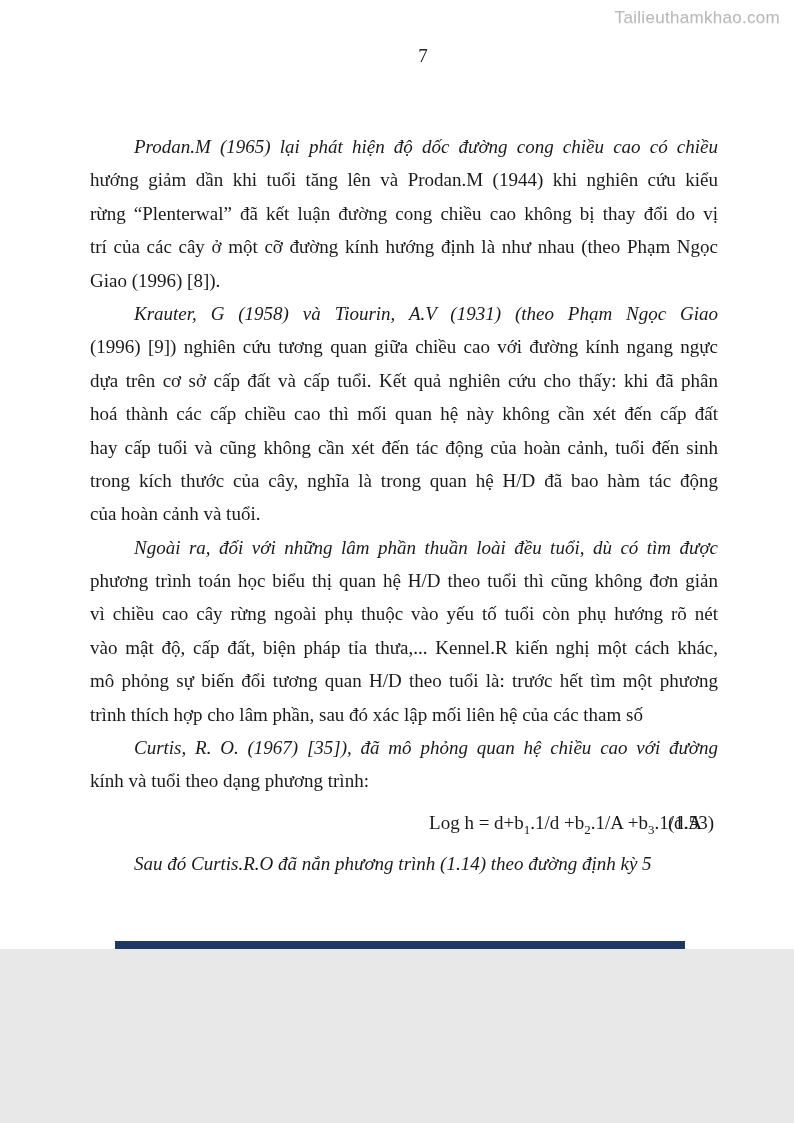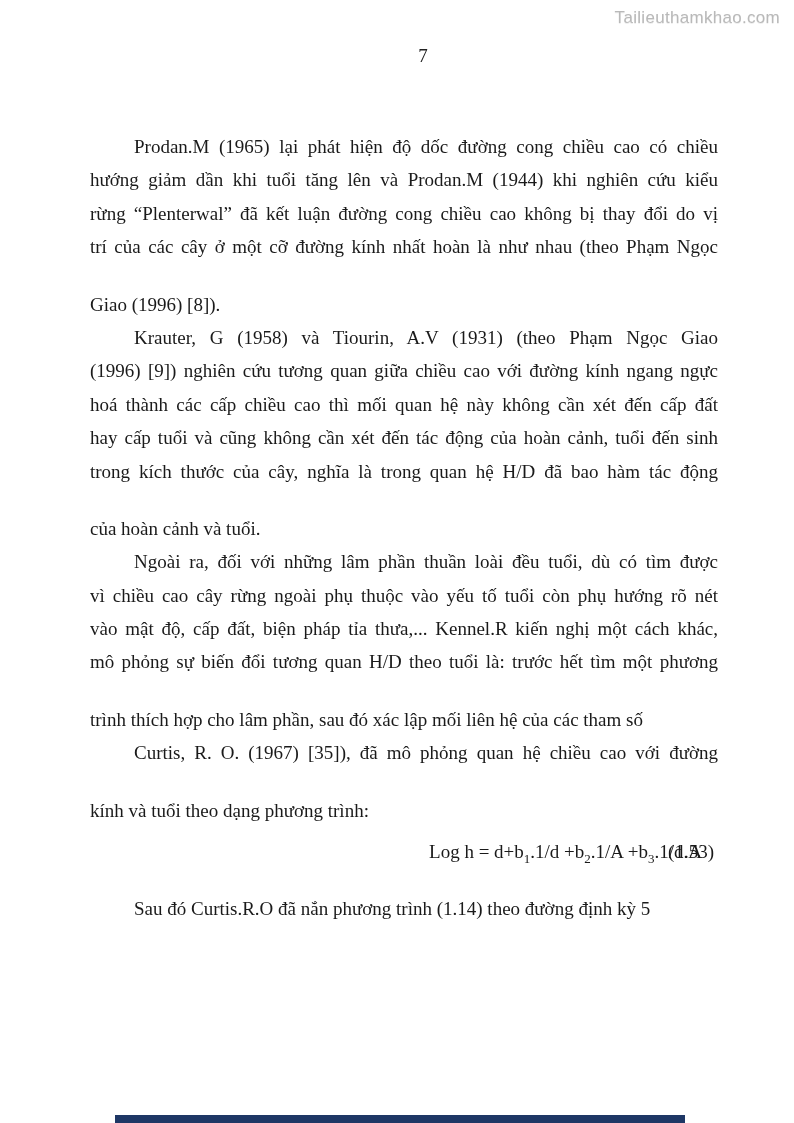--- a/index.html
+++ b/index.html
@@ -1,19 +1,19 @@
 <!DOCTYPE html>
 <html><head>
 <meta charset="utf-8">
 <style>
   html, body { margin: 0; padding: 0; background: #e8e8e8; }
   .page {
     position: relative;
     width: 794px;
-    height: 1123px;
+    height: 949px;
     margin: 0 auto;
     background: #ffffff;
     overflow: hidden;
     font-family: "Liberation Serif", serif;
     color: #1a1a1a;
   }
   .watermark {
     position: absolute;
     top: 8px;
     right: 14px;
@@ -43,22 +43,22 @@
     line-height: 33.4px;
   }
   .para { margin: 0; }
   .para .line {
     text-align: justify;
     text-align-last: justify;
     white-space: normal;
     overflow: hidden;
     height: 33.4px;
   }
-  .para .line:first-child { text-indent: 44px; }
-  .para .line:last-child { text-align-last: left; margin-top: 24px; }
+  .para .line:first-child { text-indent: 44px; font-style: italic; }
+  .para .line:last-child { text-align-last: left; }
   .formula-row {
     position: relative;
     height: 33.4px;
     line-height: 33.4px;
     margin: 8px 0;
   }
   .formula-center {
     text-align: right;
     transform: translateX(-16px);
   }
@@ -84,33 +84,35 @@
 <body>
 
 <div class="page">
   <div class="watermark">Tailieuthamkhao.com</div>
   <div class="page-number">7</div>
   <div class="doc-body">
       <div class="para">
         <div class="line">Prodan.M (1965) lại phát hiện độ dốc đường cong chiều cao có chiều</div>
         <div class="line">hướng giảm dần khi tuổi tăng lên và Prodan.M (1944) khi nghiên cứu kiểu</div>
         <div class="line">rừng “Plenterwal” đã kết luận đường cong chiều cao không bị thay đổi do vị</div>
-        <div class="line">trí của các cây ở một cỡ đường kính nhất hoàn là như nhau (theo Phạm Ngọc</div>
+        <div class="line">trí của các cây ở một cỡ đường kính hướng định là như nhau (theo Phạm Ngọc</div>
         <div class="line">Giao (1996) [8]).</div>
       </div>
       <div class="para">
         <div class="line">Krauter, G (1958) và Tiourin, A.V (1931) (theo Phạm Ngọc Giao</div>
         <div class="line">(1996) [9]) nghiên cứu tương quan giữa chiều cao với đường kính ngang ngực</div>
+        <div class="line">dựa trên cơ sở cấp đất và cấp tuổi. Kết quả nghiên cứu cho thấy: khi đã phân</div>
         <div class="line">hoá thành các cấp chiều cao thì mối quan hệ này không cần xét đến cấp đất</div>
         <div class="line">hay cấp tuổi và cũng không cần xét đến tác động của hoàn cảnh, tuổi đến sinh</div>
         <div class="line">trong kích thước của cây, nghĩa là trong quan hệ H/D đã bao hàm tác động</div>
         <div class="line">của hoàn cảnh và tuổi.</div>
       </div>
       <div class="para">
         <div class="line">Ngoài ra, đối với những lâm phần thuần loài đều tuổi, dù có tìm được</div>
+        <div class="line">phương trình toán học biểu thị quan hệ H/D theo tuổi thì cũng không đơn giản</div>
         <div class="line">vì chiều cao cây rừng ngoài phụ thuộc vào yếu tố tuổi còn phụ hướng rõ nét</div>
         <div class="line">vào mật độ, cấp đất, biện pháp tỉa thưa,... Kennel.R kiến nghị một cách khác,</div>
         <div class="line">mô phỏng sự biến đổi tương quan H/D theo tuổi là: trước hết tìm một phương</div>
         <div class="line">trình thích hợp cho lâm phần, sau đó xác lập mối liên hệ của các tham số</div>
       </div>
       <div class="para">
         <div class="line">Curtis, R. O. (1967) [35]), đã mô phỏng quan hệ chiều cao với đường</div>
         <div class="line">kính và tuổi theo dạng phương trình:</div>
       </div>
       <div class="formula-row">

